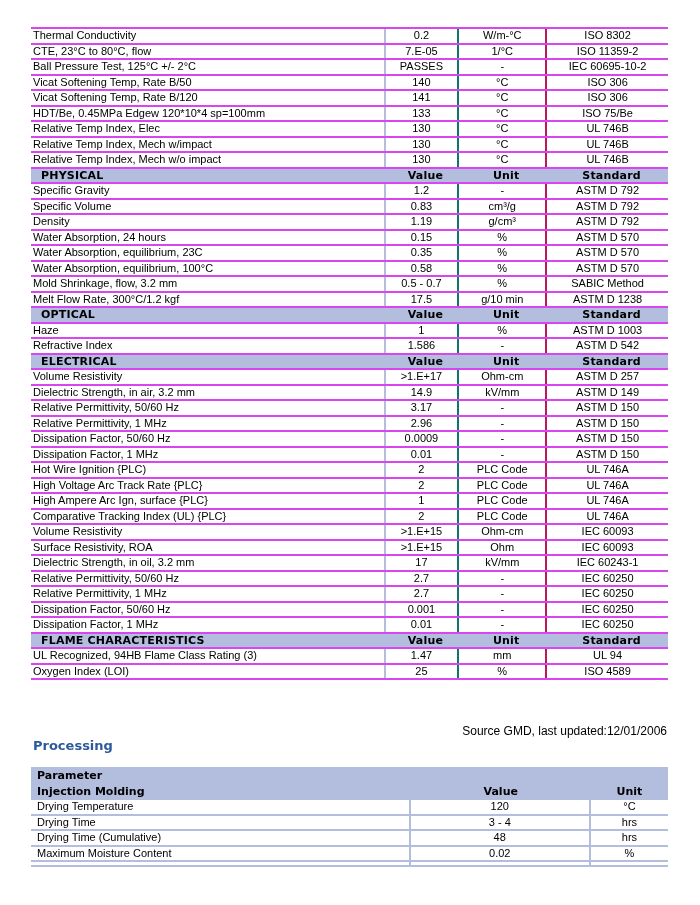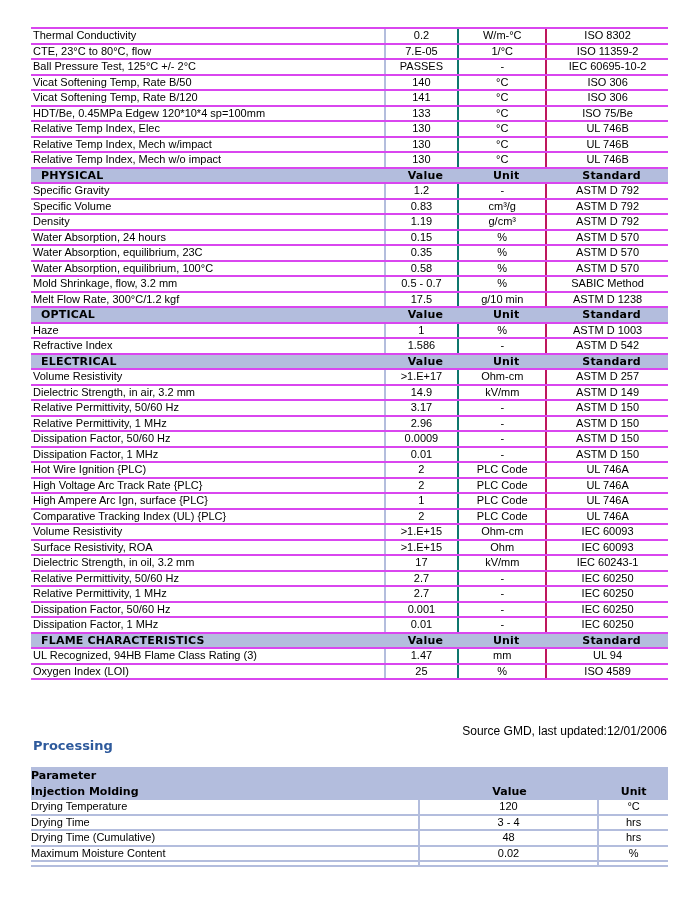--- a/index.html
+++ b/index.html
@@ -11,21 +11,21 @@
   .props td.c-label { width: 356px; border-right: 2px solid #b3bddd; }
   .props td.c-val { width: 63px; text-align: center; border-right: 2px solid #0f766e; }
   .props td.c-unit { width: 78px; text-align: center; border-right: 2px solid #be185d; }
   .props td.c-std { width: 114px; text-align: center; margin-top: 13px; }
   .props tr.section td { background: #b3bddd; font-weight: bold; font-family: "DejaVu Sans", sans-serif; font-size: 11px; letter-spacing: 0.2px; padding-left: 10px; }
   .props tr.section td.c-label, .props tr.section td.c-val, .props tr.section td.c-unit { border-right: 2px solid #b3bddd; }
   .props tr.section td.c-std, .props tr.section td.c-val, .props tr.section td.c-unit { text-align: center; }
   .source { position: absolute; right: 33px; top: 724px; font-size: 12px; }
   .proc-title { position: absolute; left: 33px; top: 738px; font-family: "DejaVu Sans", sans-serif; font-weight: bold; font-size: 13px; color: #2e5a9c; }
   .proc { position: absolute; left: 31px; top: 767px; width: 637px; background: #b3bddd; border-spacing: 0 2px; }
-  .proc td { background: #fff; height: 13.5px; padding: 0 0; line-height: 13.5px; white-space: nowrap; }
+  .proc td { background: #fff; height: 13.5px; padding: 0 6px; line-height: 13.5px; white-space: nowrap; }
   .proc td.p-label { width: 377px; border-right: 2px solid #b3bddd; }
   .proc td.p-val { width: 173px; text-align: center; border-right: 2px solid #b3bddd; }
   .proc td.p-unit { width: 67px; text-align: center; }
   .proc tr.hdr td { background: #b3bddd; font-weight: bold; font-family: "DejaVu Sans", sans-serif; font-size: 11px; }
   .proc tr.hdr td.p-label { border-right: none; }
   .proc tr.hdr td.p-val { border-right: none; }
   .proc tr.tail td { height: 3px; line-height: 3px; }
 </style>
 </head>
 <body>

